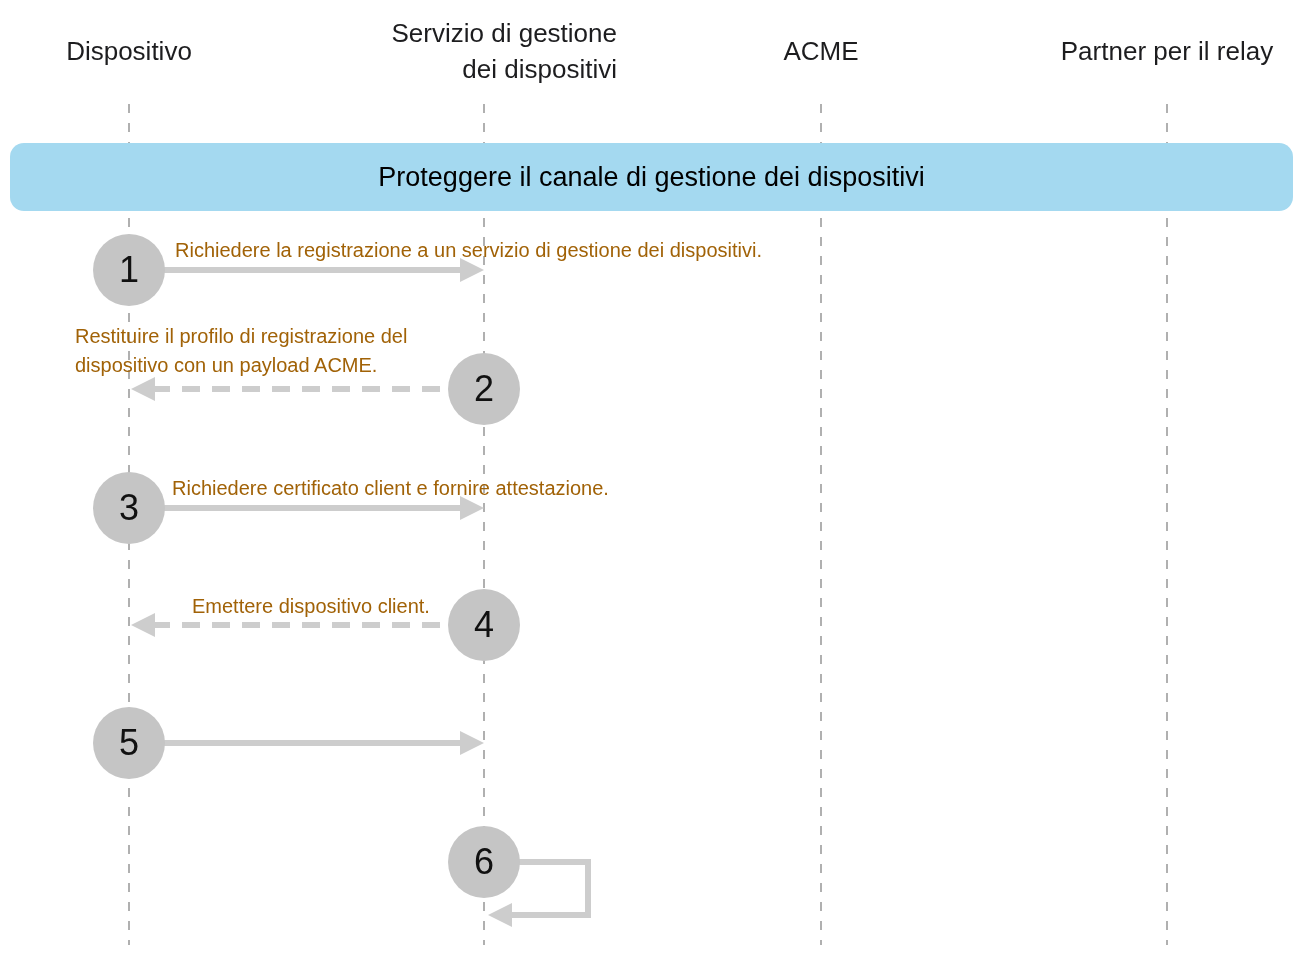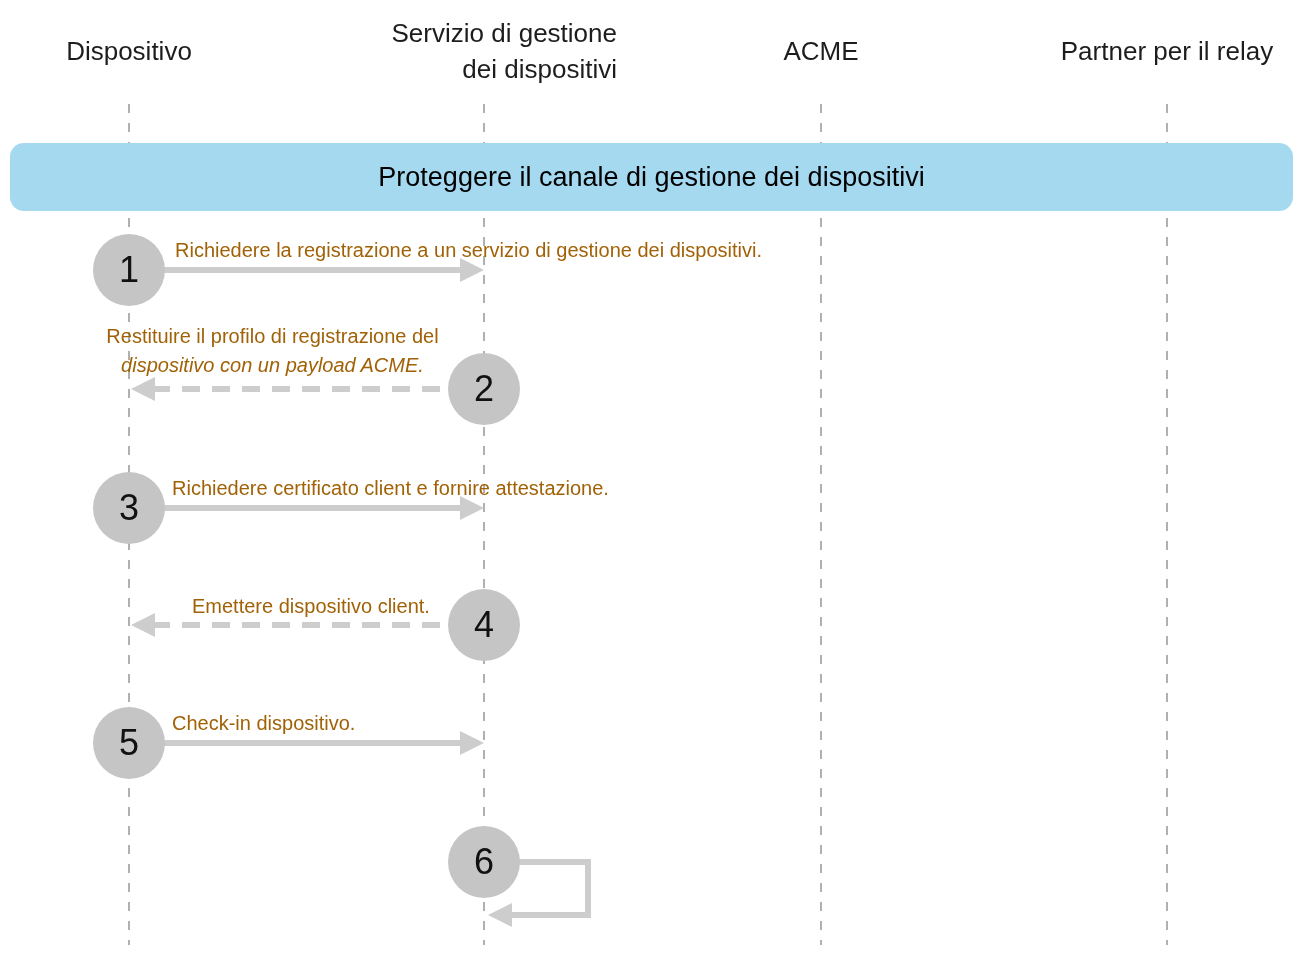--- a/index.html
+++ b/index.html
@@ -34,21 +34,21 @@
   .step-circle{
     position:absolute;width:72px;height:72px;border-radius:50%;
     background:#c5c5c5;
     display:flex;align-items:center;justify-content:center;
     font-size:36px;font-weight:500;color:#111111;
   }
   
   .msg-label{
     position:absolute;font-size:20px;line-height:29px;color:#a16207;white-space:nowrap;
   }
-  .msg-label.centered{white-space:normal;text-align:center;}
+  .msg-label.centered{white-space:normal;text-align:left;}
   
   .shaft-solid{position:absolute;height:6px;background:#cdcdcd;}
   .shaft-dashed{
     position:absolute;height:6px;
     background:repeating-linear-gradient(to right,#cdcdcd 0 18px,transparent 18px 30px);
   }
   .head-right{
     position:absolute;width:0;height:0;
     border-top:12px solid transparent;border-bottom:12px solid transparent;
     border-left:24px solid #cdcdcd;
@@ -93,21 +93,21 @@
 
   <div class="msg-label" style="left:175px;top:236px;">Richiedere la registrazione a un servizio di gestione dei dispositivi.</div>
   <div class="shaft-solid" style="left:160px;top:267px;width:300px;"></div>
   <div class="head-right" style="left:460px;top:258px;"></div>
   <div class="step-circle" style="left:93px;top:234px;">
     <span>1</span>
   </div>
 
   <div class="msg-label centered" style="left:75px;top:322px;width:395px;">
     <span style="display:block;">Restituire il profilo di registrazione del</span>
-    <span style="display:block;font-style:italic;">dispositivo con un payload ACME.</span>
+    <span style="display:block;">dispositivo con un payload ACME.</span>
   </div>
   <div class="shaft-dashed" style="left:152px;top:386px;width:296px;"></div>
   <div class="head-left" style="left:131px;top:377px;"></div>
   <div class="step-circle" style="left:448px;top:353px;">
     <span>2</span>
   </div>
 
   <div class="msg-label" style="left:172px;top:474px;">Richiedere certificato client e fornire attestazione.</div>
   <div class="shaft-solid" style="left:160px;top:505px;width:300px;"></div>
   <div class="head-right" style="left:460px;top:496px;"></div>
@@ -115,21 +115,20 @@
     <span>3</span>
   </div>
 
   <div class="msg-label" style="left:192px;top:592px;">Emettere dispositivo client.</div>
   <div class="shaft-dashed" style="left:152px;top:622px;width:296px;"></div>
   <div class="head-left" style="left:131px;top:613px;"></div>
   <div class="step-circle" style="left:448px;top:589px;">
     <span>4</span>
   </div>
 
-  <div class="msg-label" style="left:172px;top:709px;">Check-in dispositivo.</div>
   <div class="shaft-solid" style="left:160px;top:740px;width:300px;"></div>
   <div class="head-right" style="left:460px;top:731px;"></div>
   <div class="step-circle" style="left:93px;top:707px;">
     <span>5</span>
   </div>
 
   <div class="self-loop"></div>
   <div class="head-left" style="left:488px;top:903px;"></div>
   <div class="step-circle" style="left:448px;top:826px;">
     <span>6</span>

